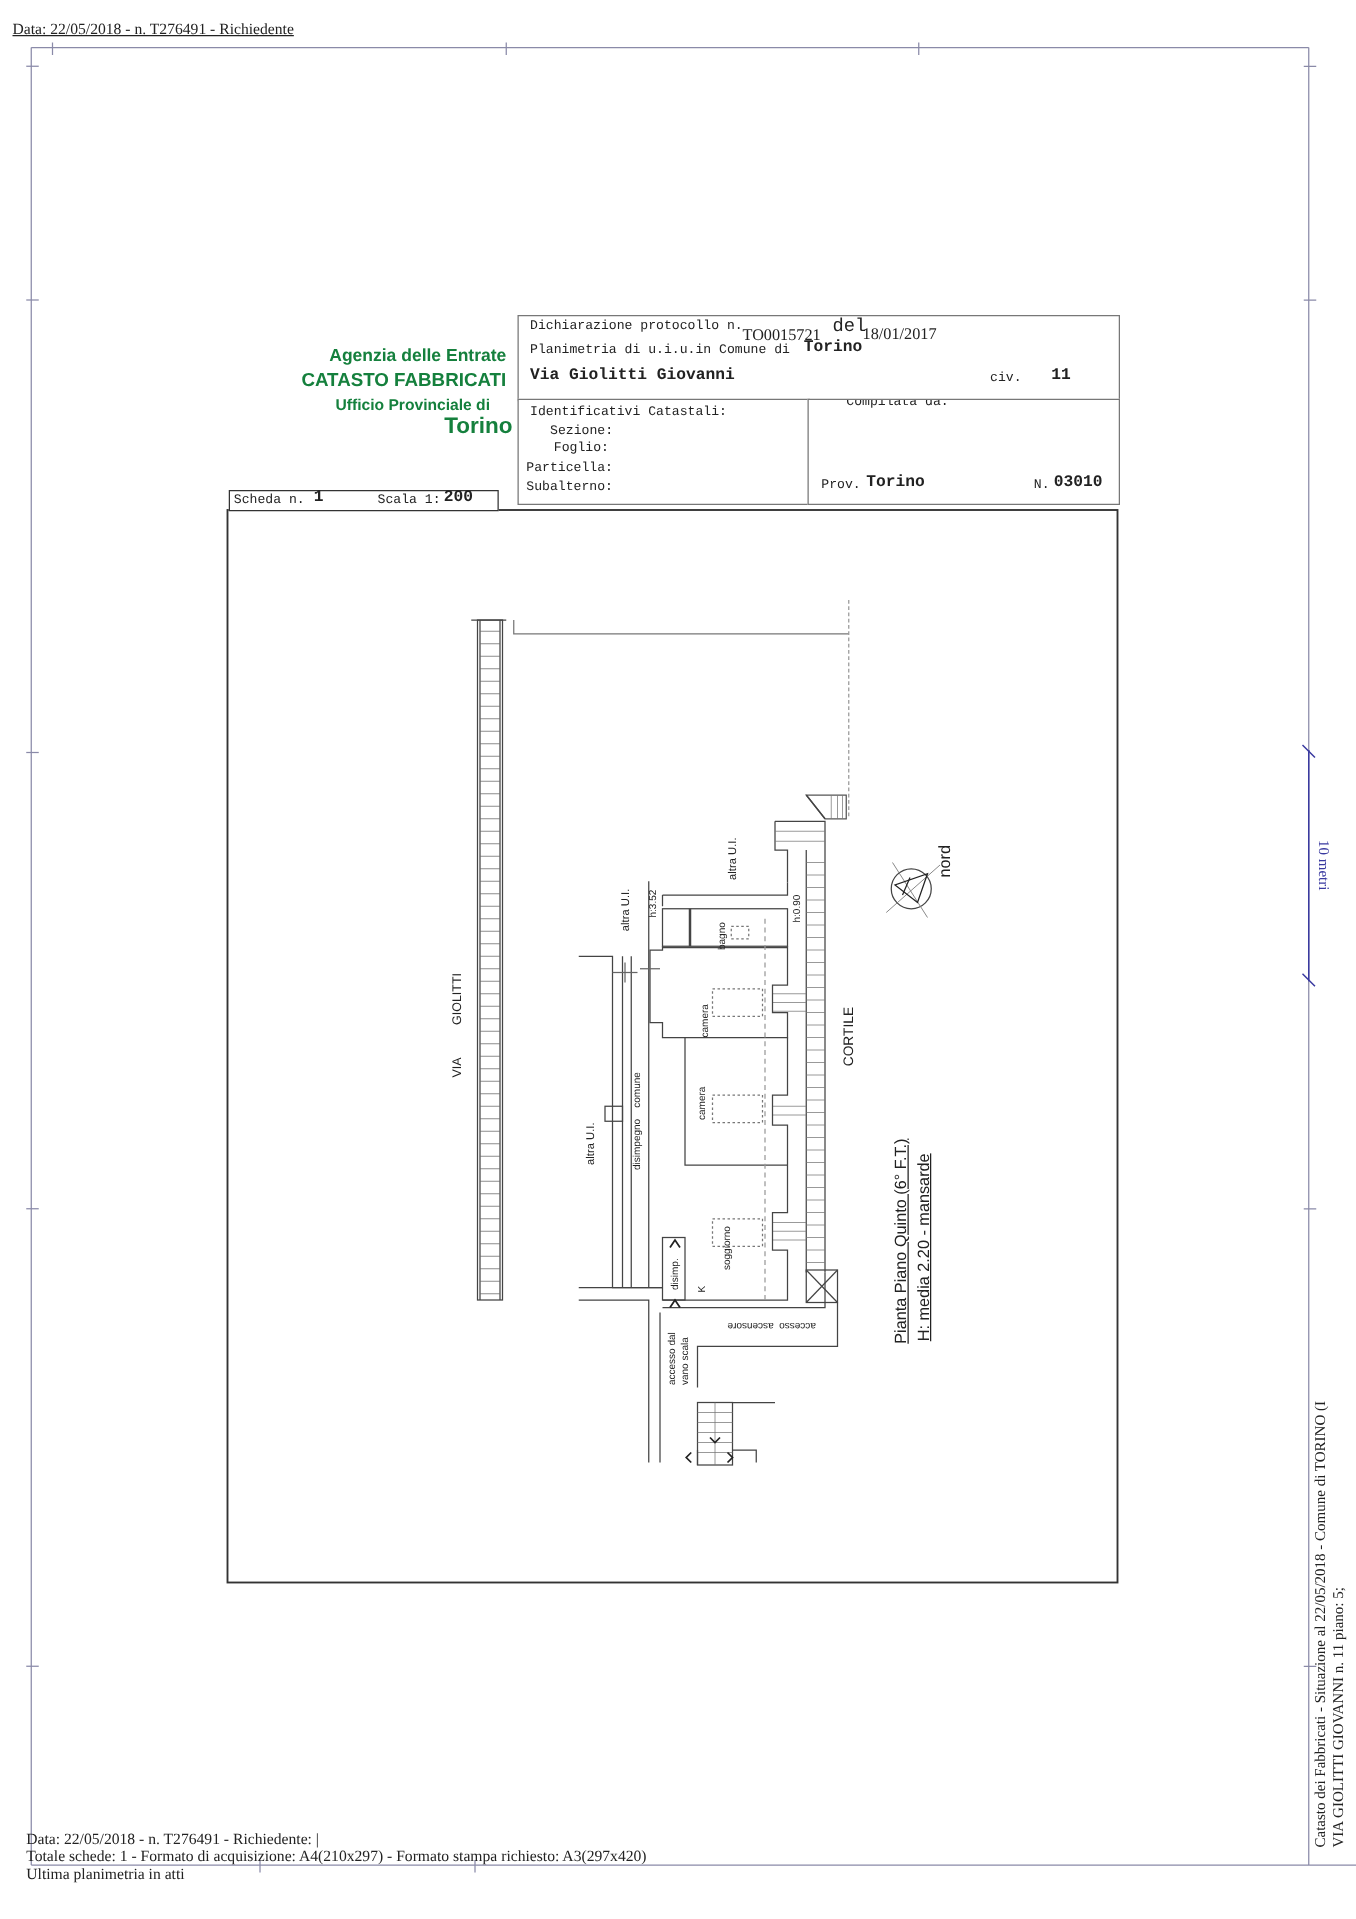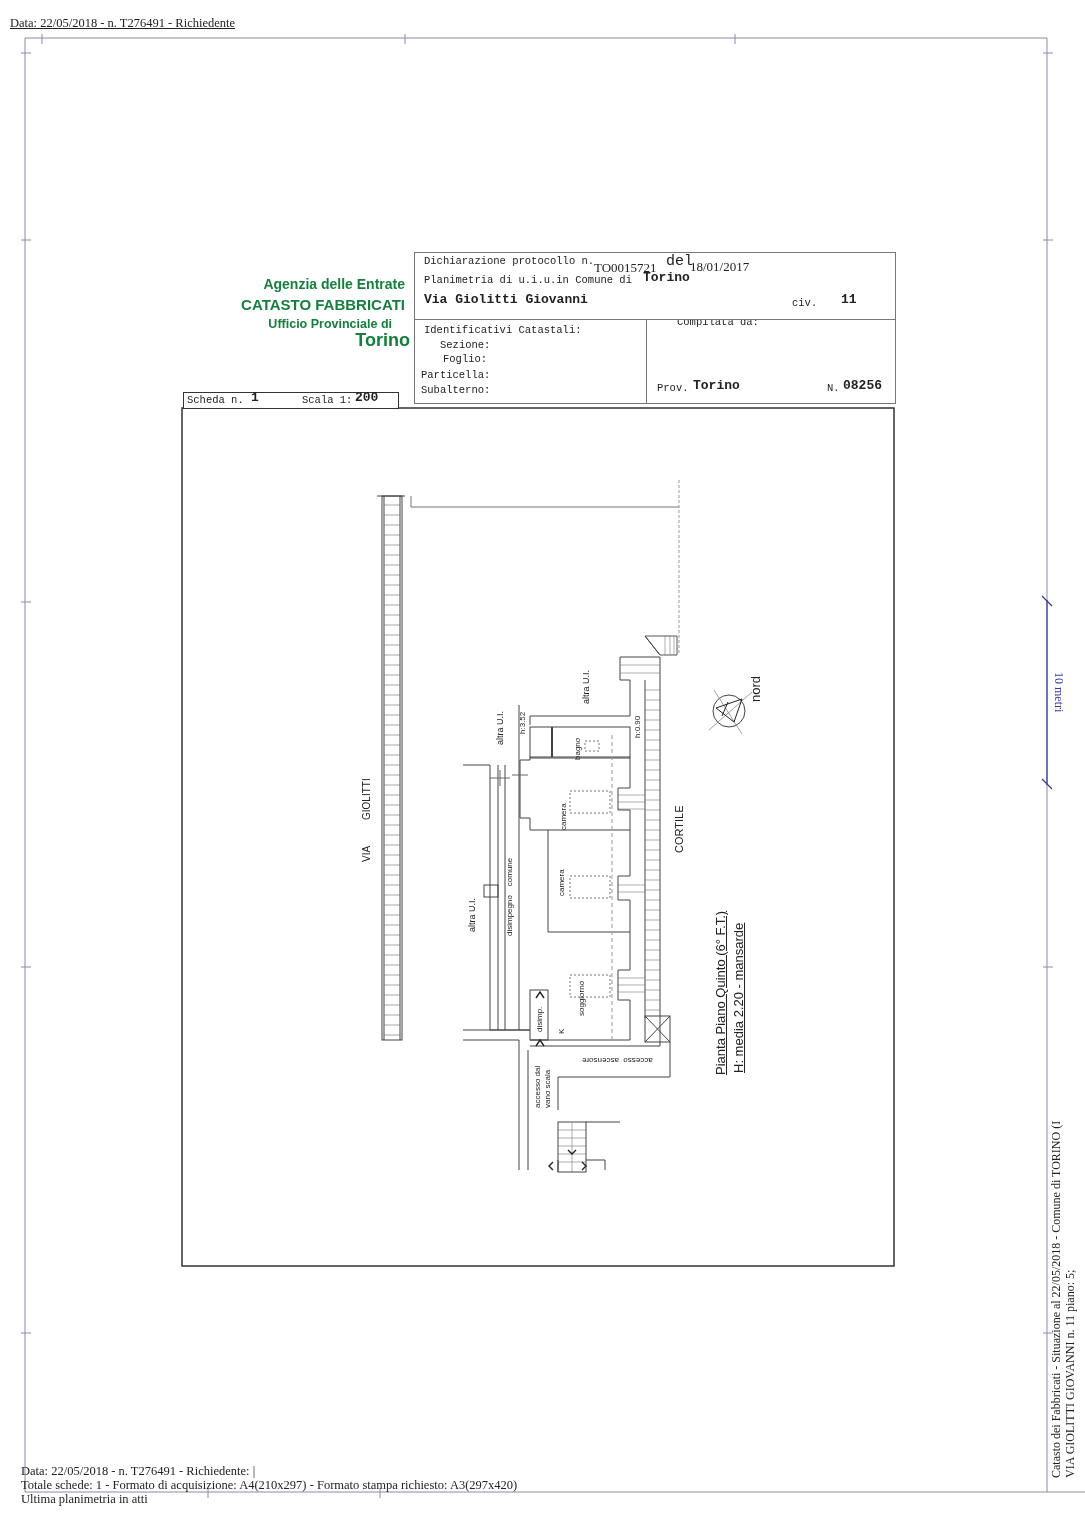--- a/index.html
+++ b/index.html
@@ -269,21 +269,21 @@
   <span class="abs mono" style="left:14px; top:33px; font-size:10.5px;margin-left:14px;">Foglio:</span>
   <span class="abs mono" style="left:6px; top:49px; font-size:10.5px;">Particella:</span>
   <span class="abs mono" style="left:6px; top:64px; font-size:10.5px;">Subalterno:</span>
 </div>
 
 <div class="hdr-box" style="left:646px; top:319px; width:248px; height:83px; overflow:hidden;">
   <span class="abs mono" style="left:10px; top:-4px; font-size:10.5px;margin-left:20px;">Compilata da:</span>
   <span class="abs mono" style="left:10px; top:62px; font-size:10.5px;">Prov.</span>
   <span class="abs mono" style="left:46px; top:58px; font-size:13px; font-weight:bold;">Torino</span>
   <span class="abs mono" style="left:180px; top:62px; font-size:10.5px;">N.</span>
-  <span class="abs mono" style="left:196px; top:58px; font-size:13px; font-weight:bold;">08256</span>
+  <span class="abs mono" style="left:196px; top:58px; font-size:13px; font-weight:bold;">03010</span>
 </div>
 
 <div class="hdr-box" style="left:183px; top:392px; width:214px; height:15px; border-color:#333;text-align:center;">
   <span class="abs mono" style="left:3px; top:1px; font-size:10.5px;">Scheda n.</span>
   <span class="abs mono" style="left:67px; top:-3px; font-size:13px; font-weight:bold;">1</span>
   <span class="abs mono" style="left:118px; top:1px; font-size:10.5px;">Scala 1:</span>
   <span class="abs mono" style="left:171px; top:-3px; font-size:13px; font-weight:bold;">200</span>
 </div>
 
 <div class="abs sans rot-left" style="left:361px; top:862px; font-size:10px;">VIA</div>

